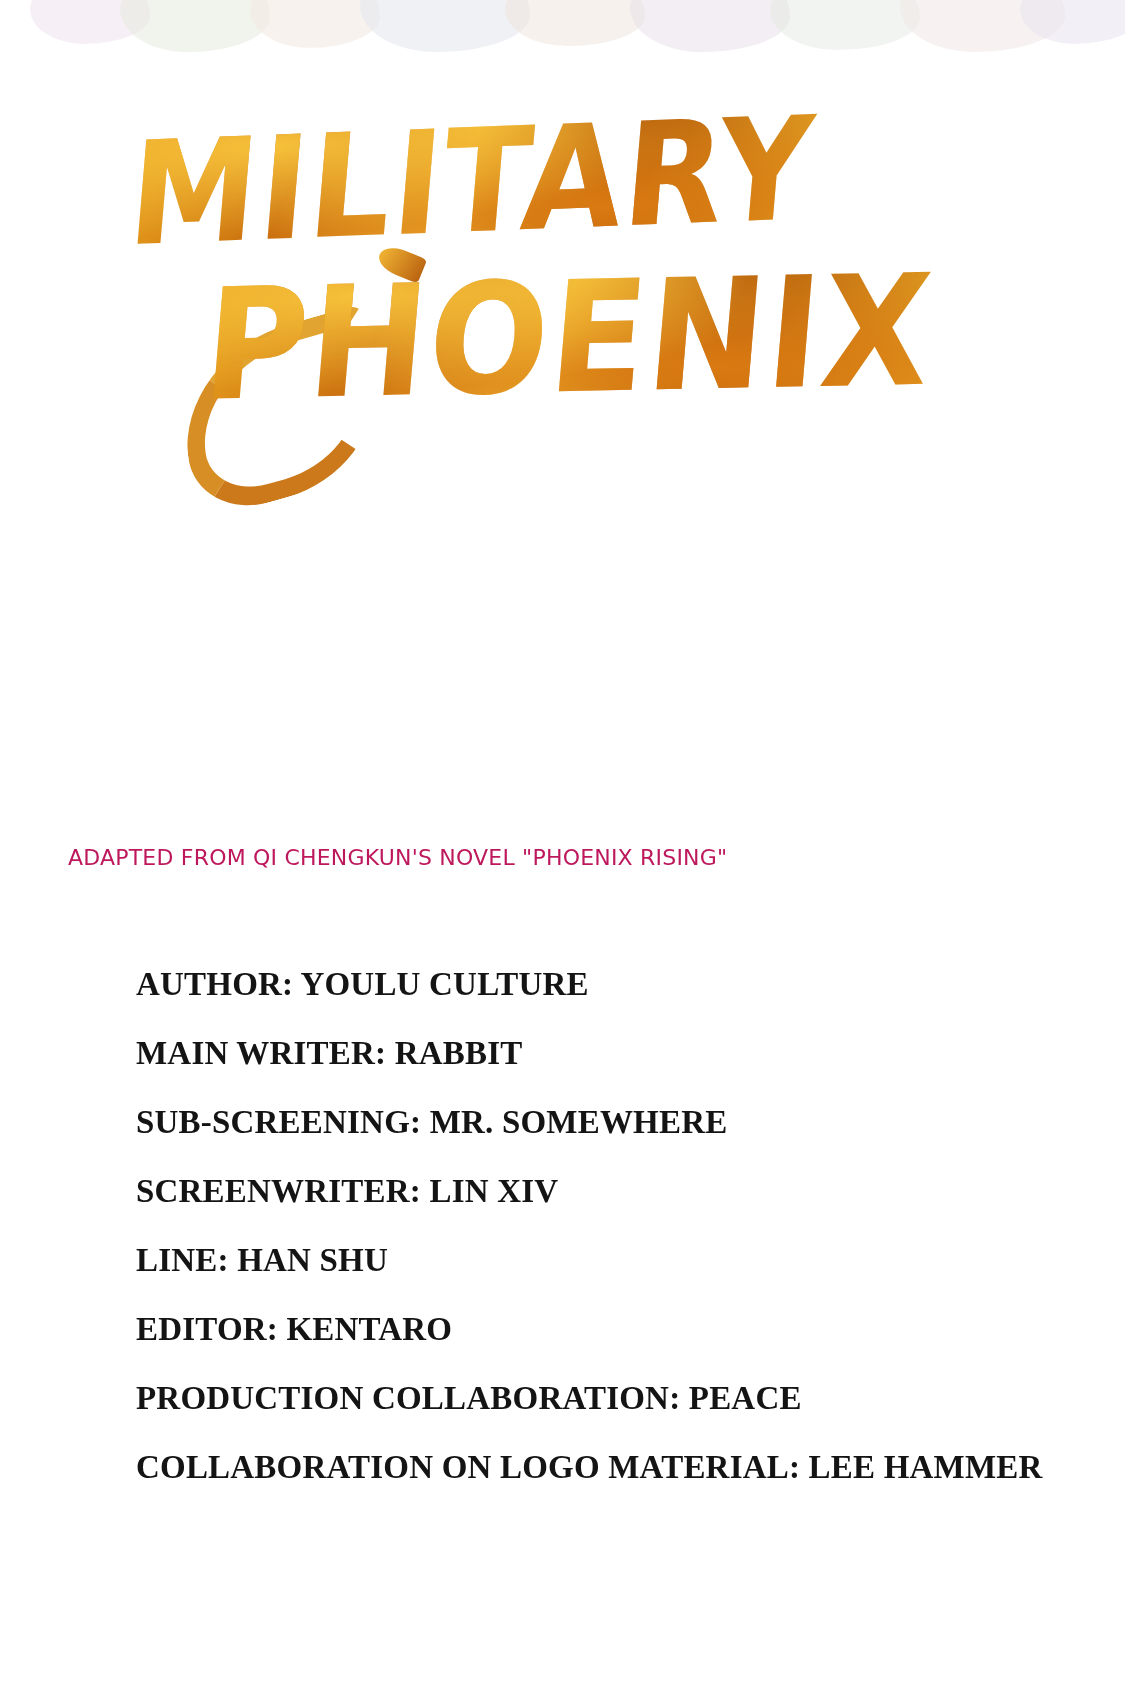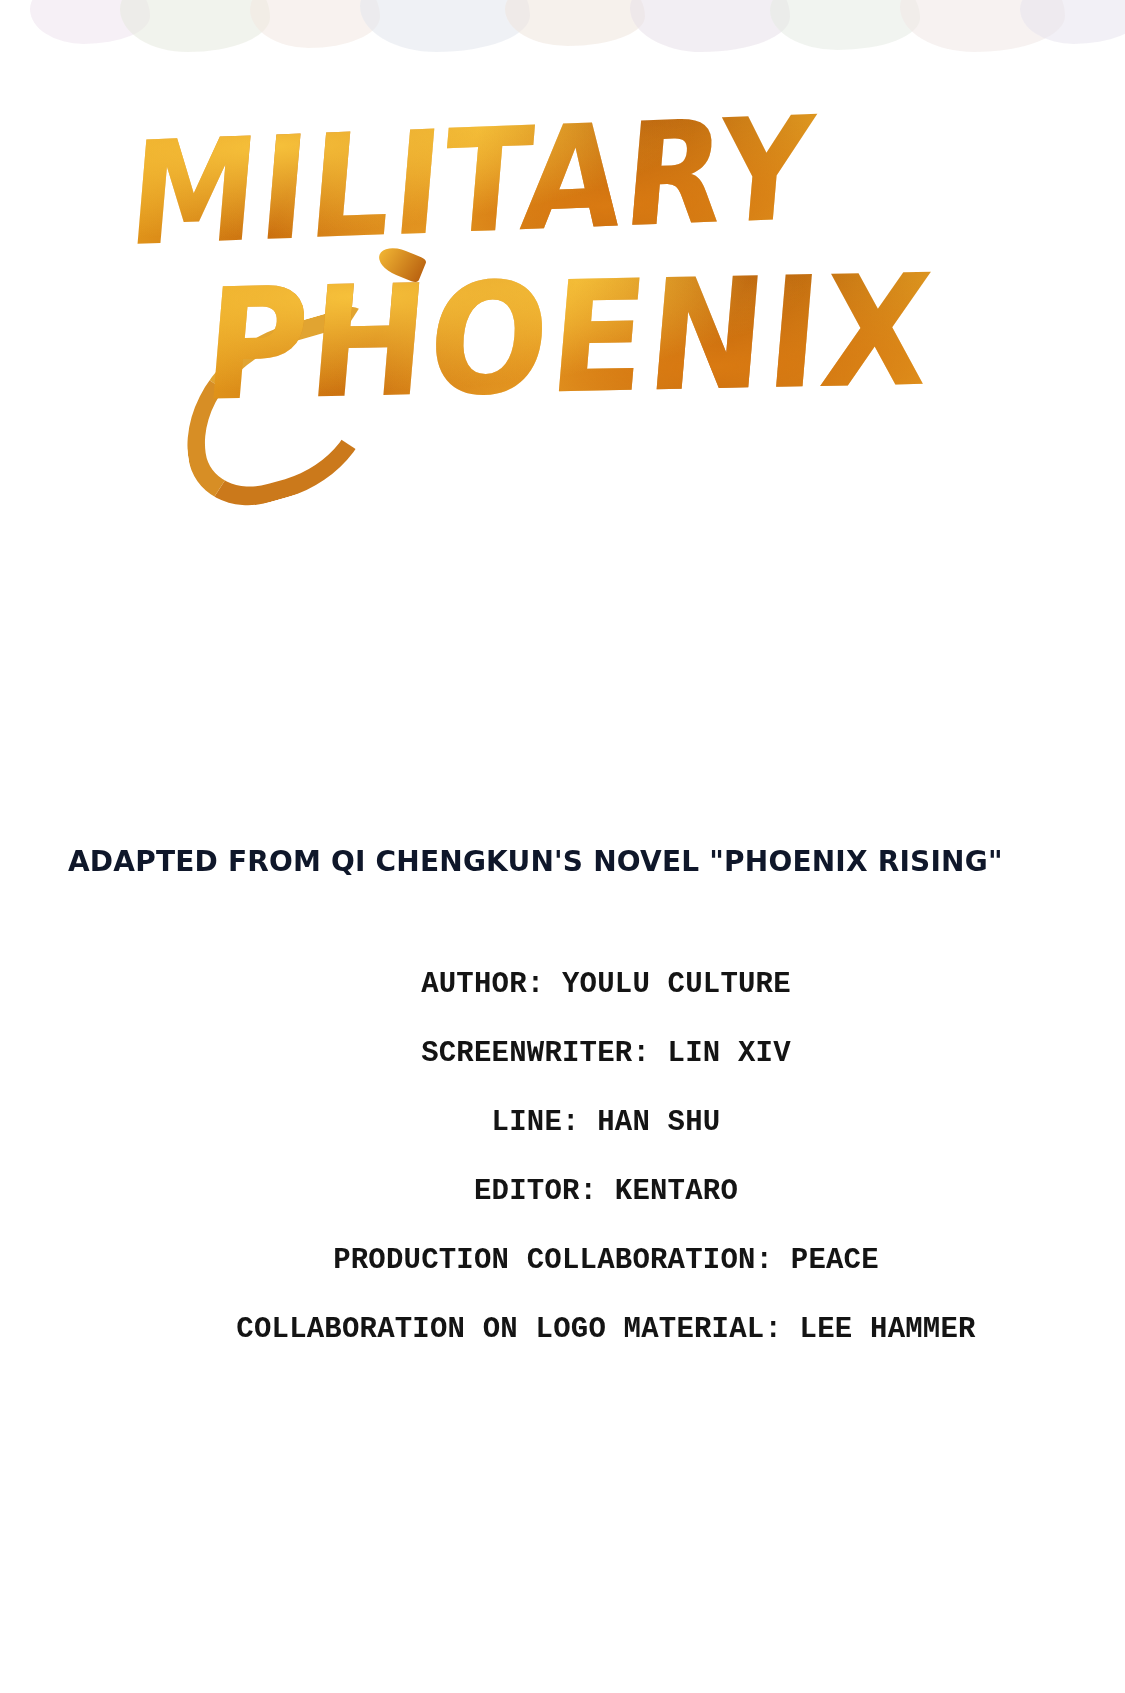--- a/index.html
+++ b/index.html
@@ -97,43 +97,42 @@
     border-radius: 50% 14% 14% 50%;
     transform: rotate(22deg);
   }
 
   
   .source-line {
     position: absolute;
     top: 845px;
     left: 68px;
     width: 1000px;
-    font-size: 28px;
-    font-weight: 700;
+    font-size: 22px;
+    font-weight: 400;
     letter-spacing: 0.2px;
-    color: #0f172a;
+    color: #be185d;
     text-transform: uppercase;
     font-family: "DejaVu Sans", sans-serif;
   }
   .credits {
     position: absolute;
     top: 950px;
     left: 136px;
     width: 940px;
   }
   .credit-row {
-    font-size: 29px;
+    font-size: 33px;
     font-weight: 700;
     line-height: 69px;
     color: #141414;
     text-transform: uppercase;
     letter-spacing: 0.2px;
     white-space: nowrap;
-    font-family: Liberation Mono, monospace;
-    text-align: center;
+    font-family: Liberation Serif, serif;
   }
 </style>
 </head>
 <body>
 
 <div class="top-band">
   <div class="petal" style="left:30px;  top:-26px; width:120px; height:70px;  background:#efe4ef;"></div>
   <div class="petal" style="left:120px; top:-34px; width:150px; height:86px;  background:#e7eadf;"></div>
   <div class="petal" style="left:250px; top:-30px; width:130px; height:78px;  background:#f3e9e2;"></div>
   <div class="petal" style="left:360px; top:-40px; width:170px; height:92px;  background:#e3e7ee;"></div>
@@ -148,18 +147,20 @@
   <div class="brush-c"></div>
   <div class="bullet-accent"></div>
   <div class="title-line title-line-1">MILITARY</div>
   <div class="title-line title-line-2">PHOENIX</div>
 </div>
 
 <div class="source-line">ADAPTED FROM QI CHENGKUN'S NOVEL "PHOENIX RISING"</div>
 
 <div class="credits">
   <div class="credit-row">AUTHOR: YOULU CULTURE</div>
+  <div class="credit-row">MAIN WRITER: RABBIT</div>
+  <div class="credit-row">SUB-SCREENING: MR. SOMEWHERE</div>
   <div class="credit-row">SCREENWRITER: LIN XIV</div>
   <div class="credit-row">LINE: HAN SHU</div>
   <div class="credit-row">EDITOR: KENTARO</div>
   <div class="credit-row">PRODUCTION COLLABORATION: PEACE</div>
   <div class="credit-row">COLLABORATION ON LOGO MATERIAL: LEE HAMMER</div>
 </div>
 
 </body></html>

